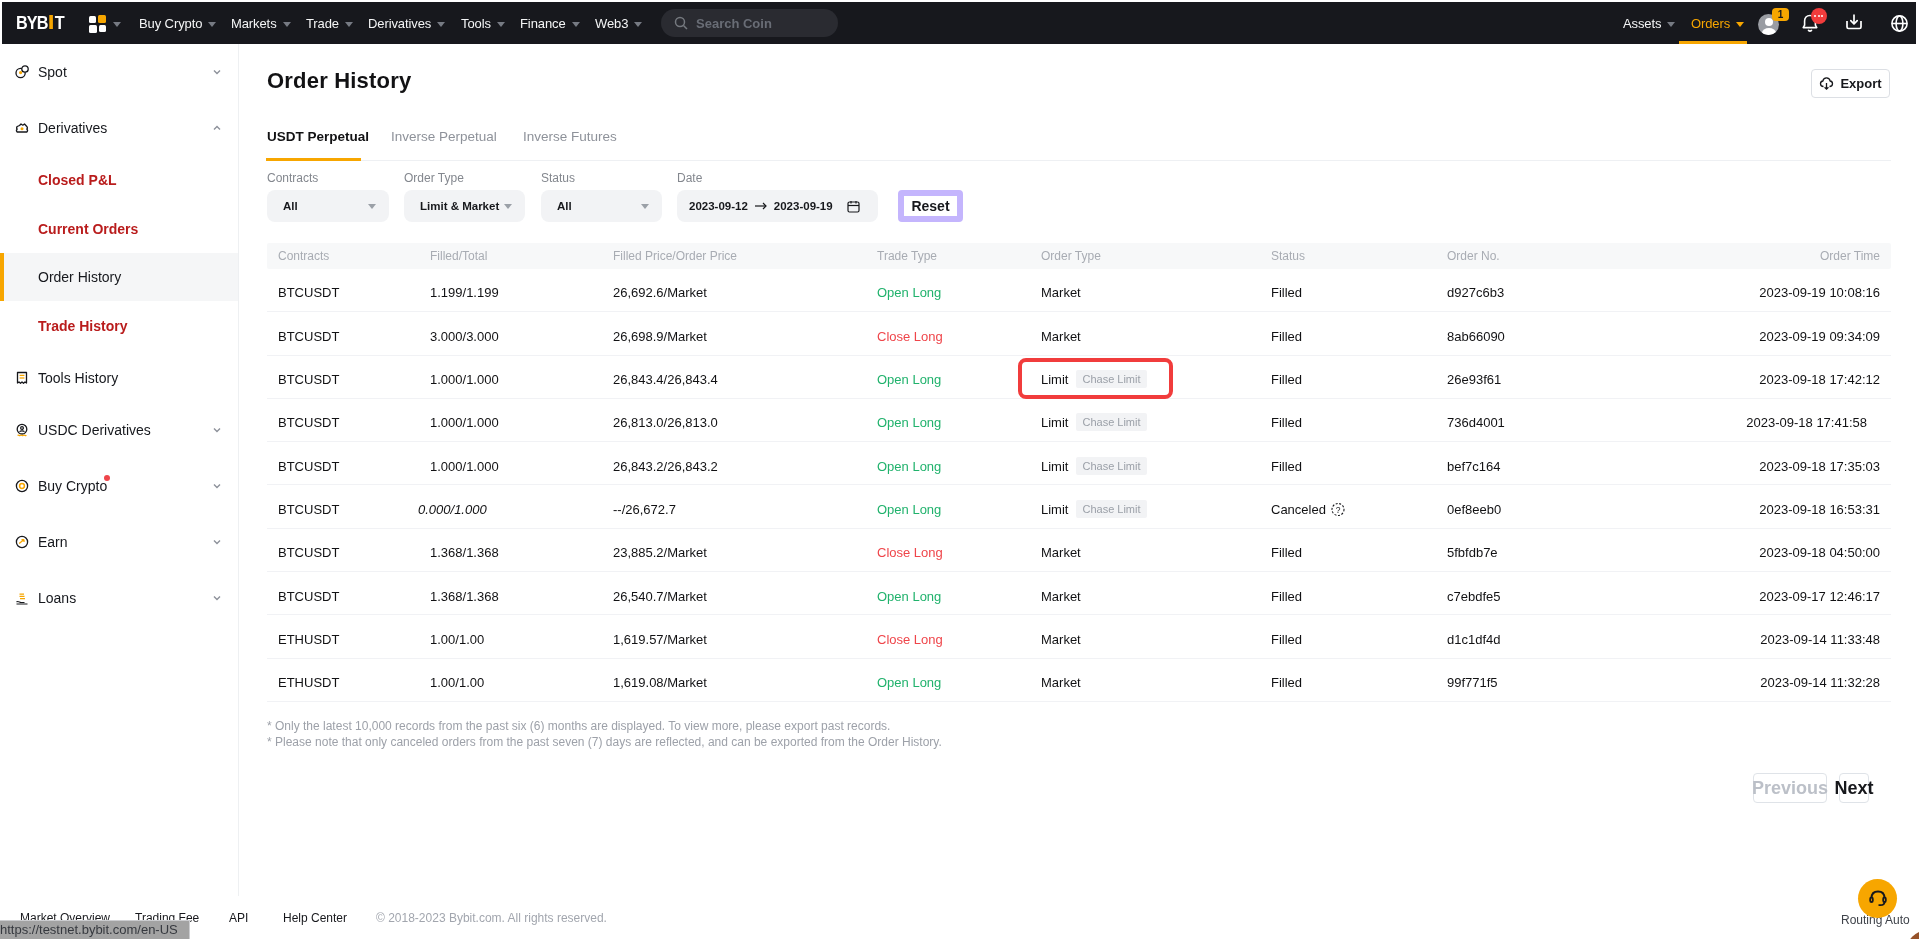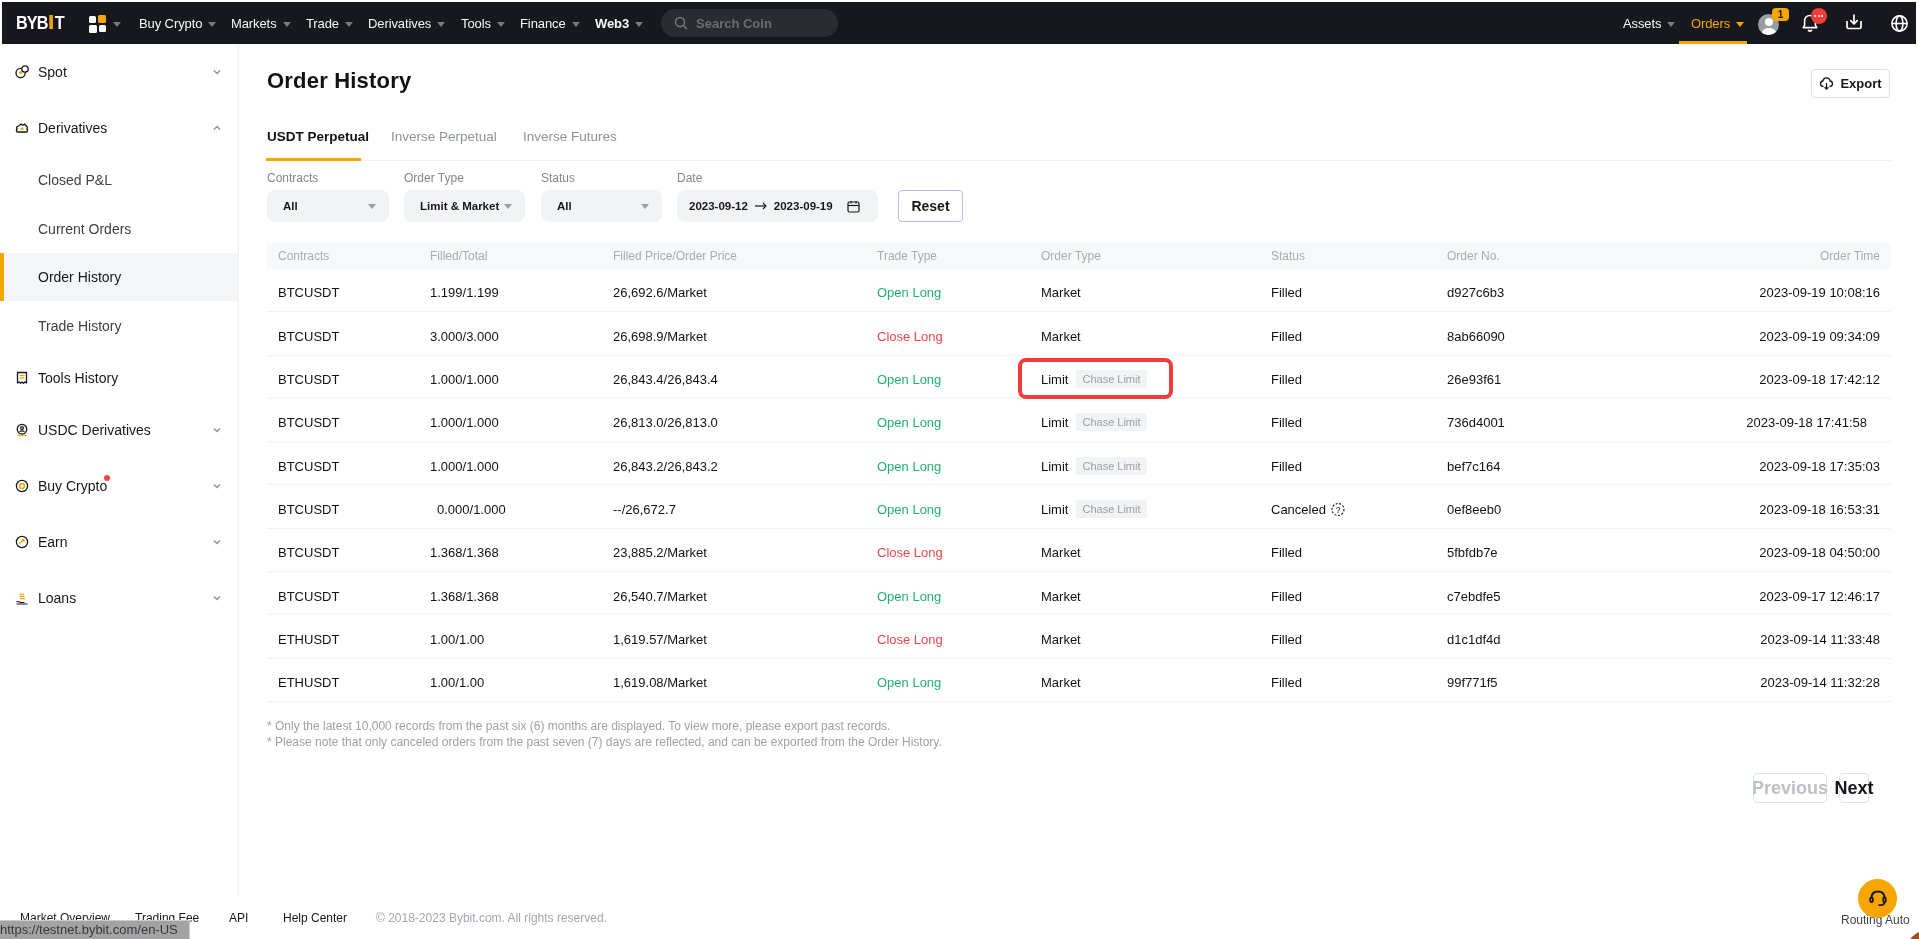--- a/index.html
+++ b/index.html
@@ -17,35 +17,35 @@
 .logo { position:absolute; left:16px; top:2px; height:42px; display:flex; align-items:center; color:#fff; font-size:18px; font-weight:700; letter-spacing:-1px; transform:scaleX(0.9); transform-origin:left center; }
 .logo .bar { display:inline-block; width:4px; height:14px; background:#f7a600; margin:0 2px 3px 2px; }
 .searchbox { position:absolute; left:661px; top:9px; width:177px; height:28px; border-radius:14px; background:#2a2b31; display:flex; align-items:center; color:#696d76; font-size:13px; font-weight:600; }
 .orders-line { position:absolute; left:1679px; top:41px; width:68px; height:3px; background:#f7a600; }
 
 
 .sidebar { position:absolute; left:0; top:44px; width:239px; height:852px; background:#fff; border-right:1px solid #eef0f2; }
 .sitem { position:absolute; left:0; width:238px; height:28px; display:flex; align-items:center; }
 .sitem .icon { position:absolute; left:15px; width:14px; height:14px; }
 .sitem .lab { position:absolute; left:38px; font-size:14px; font-weight:500; color:#16181d; }
-.sitem .lab.sub { font-weight:400; color:#404040; }
+.sitem .lab.sub { font-weight:700; color:#b91c1c; }
 .sitem .chev { position:absolute; left:211px; top:50%; margin-top:-6px; width:12px; height:12px; }
 .sel-bg { position:absolute; left:0; top:209px; width:238px; height:48px; background:#f5f6f7; }
 .sel-bar { position:absolute; left:0; top:209px; width:4px; height:48px; background:#f7a600; }
 
 
 .title { position:absolute; left:267px; top:68px; font-size:22px; font-weight:700; color:#121214; letter-spacing:0.2px; }
 .export-btn { position:absolute; left:1811px; top:69px; width:79px; height:29px; border:1px solid #dcdfe4; border-radius:4px; display:flex; align-items:center; justify-content:center; font-size:13px; font-weight:600; color:#17181c; }
 .tab { position:absolute; top:129px; height:18px; font-size:13.5px; }
 .tabline { position:absolute; left:267px; top:160px; width:1624px; height:1px; background:#eef0f3; }
 .tabline-orange { position:absolute; left:266px; top:158px; width:95px; height:3px; background:#f7a600; }
 .flabel { position:absolute; top:171px; font-size:12px; color:#83878e; }
 .fbox { white-space:nowrap; position:absolute; top:190px; height:32px; background:#f2f3f5; border-radius:8px; display:flex; align-items:center; font-size:11.5px; font-weight:600; color:#17181c; }
 .fbox .fcaret { position:absolute; right:13px; width:0; height:0; border-left:4px solid transparent; border-right:4px solid transparent; border-top:5px solid #9ba0a7; }
-.reset-btn { position:absolute; left:898px; top:190px; width:65px; height:32px; border:1px solid #c4b5fd; border-radius:4px; background:#fff; display:flex; align-items:center; justify-content:center; font-size:14px; font-weight:700; color:#17181c; }
+.reset-btn { position:absolute; left:898px; top:190px; width:65px; height:32px; border:6px solid #c4b5fd; border-radius:4px; background:#fff; display:flex; align-items:center; justify-content:center; font-size:14px; font-weight:700; color:#17181c; }
 
 
 .thead { position:absolute; left:267px; top:243px; width:1624px; height:26px; background:#f7f8f9; border-radius:2px; }
 .th { position:absolute; top:50%; transform:translateY(-50%); font-size:12px; color:#a8acb3; white-space:nowrap; }
 .trow { position:absolute; left:267px; width:1624px; height:44px; border-bottom:1px solid #f1f2f5; }
 .td { position:absolute; top:55.5%; transform:translateY(-50%); font-size:13px; color:#121214; white-space:nowrap; }
 .td.green { color:#20b26c; }
 .td.red { color:#ef454a; }
 .tag { display:inline-block; background:#f2f3f5; color:#9ba0a8; font-size:11px; padding:3px 6px; border-radius:2px; margin-left:8px; vertical-align:1px; }
 .redbox { position:absolute; left:1018px; top:358px; width:155px; height:41px; border:4px solid #f13c3c; border-radius:8px; z-index:5; }
@@ -73,21 +73,21 @@
         <rect x="11" y="11" width="7" height="7" rx="1.5" fill="#fff"></rect>
       </svg>
     <span class="caret"></span>
   </div>
   <div class="navitem" style="left:139px;">Buy Crypto<span class="caret"></span></div>
   <div class="navitem" style="left:231px;">Markets<span class="caret"></span></div>
   <div class="navitem" style="left:306px;">Trade<span class="caret"></span></div>
   <div class="navitem" style="left:368px;">Derivatives<span class="caret"></span></div>
   <div class="navitem" style="left:461px;">Tools<span class="caret"></span></div>
   <div class="navitem" style="left:520px;">Finance<span class="caret"></span></div>
-  <div class="navitem" style="left:595px;font-weight:bold;">Web3<span class="caret"></span></div>
+  <div class="navitem" style="left:595px;">Web3<span class="caret"></span></div>
   <div class="searchbox">
       <svg style="margin-left:12px" width="16" height="16" viewBox="0 0 16 16" fill="none" stroke="#75797f" stroke-width="1.5">
         <circle cx="7" cy="7" r="4.5"></circle>
         <line x1="10.5" y1="10.5" x2="14" y2="14"></line>
       </svg>
       <span style="margin-left:7px">Search Coin</span>
     </div>
   <div class="navitem" style="left:1623px;">Assets<span class="caret"></span></div>
   <div class="navitem" style="left:1691px; color:#f7a600;">Orders<span class="caret orange"></span></div>
   <div class="orders-line"></div>
@@ -308,21 +308,21 @@
     <div class="td" style="left:163px;">1.000/1.000</div>
     <div class="td" style="left:346px;">26,843.2/26,843.2</div>
     <div class="td green" style="left:610px;">Open Long</div>
     <div class="td" style="left:774px;">Limit<span class="tag">Chase Limit</span></div>
     <div class="td" style="left:1004px;">Filled</div>
     <div class="td" style="left:1180px;">bef7c164</div>
     <div class="td" style="right:11px;">2023-09-18 17:35:03</div>
   </div>
     <div class="trow" style="top:485.5px; height:43.3px;">
     <div class="td" style="left:11px; font-weight:500;">BTCUSDT</div>
-    <div class="td" style="left:170px;">0.000/1.000</div>
+    <div class="td" style="left:151px;font-style:italic;">0.000/1.000</div>
     <div class="td" style="left:346px;">--/26,672.7</div>
     <div class="td green" style="left:610px;">Open Long</div>
     <div class="td" style="left:774px;">Limit<span class="tag">Chase Limit</span></div>
     <div class="td" style="left:1004px;">Canceled<svg style="margin-left:5px; vertical-align:-3px;" width="14" height="14" viewBox="0 0 14 14" fill="none">
           <circle cx="7" cy="7" r="6" stroke="#17181c" stroke-width="1.1" stroke-dasharray="2 1.6"></circle>
           <text x="7" y="10" text-anchor="middle" font-size="8.5" fill="#17181c" font-family="Liberation Sans">?</text>
         </svg></div>
     <div class="td" style="left:1180px;">0ef8eeb0</div>
     <div class="td" style="right:11px;">2023-09-18 16:53:31</div>
   </div>

